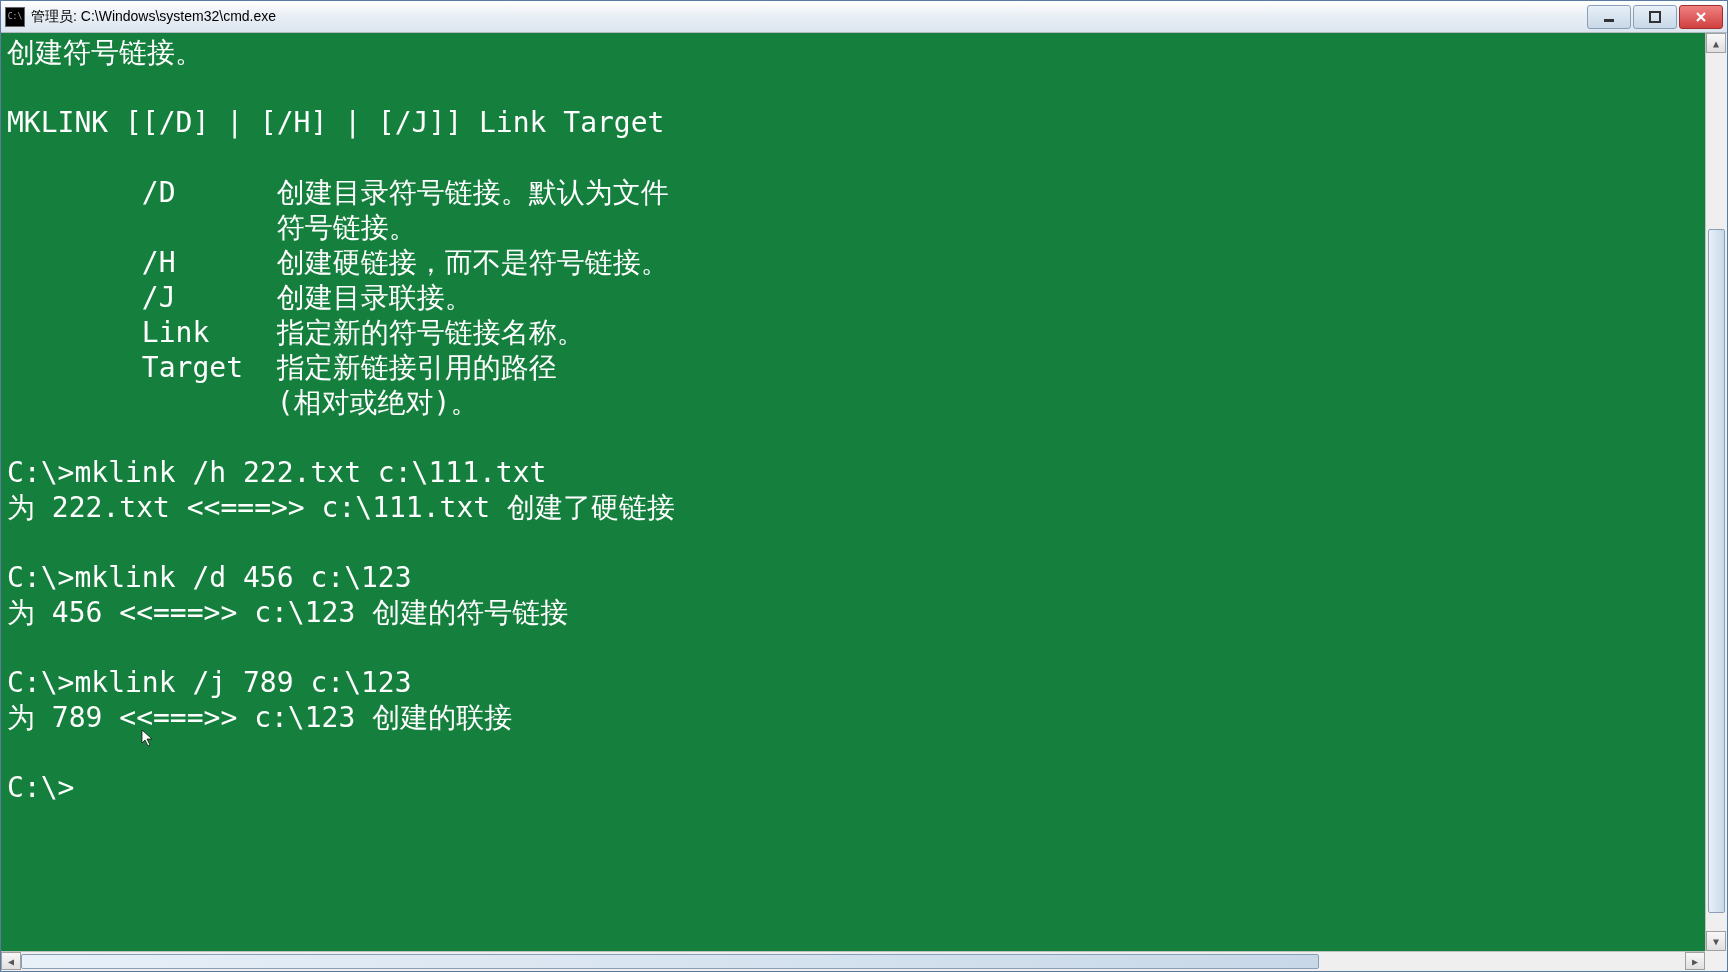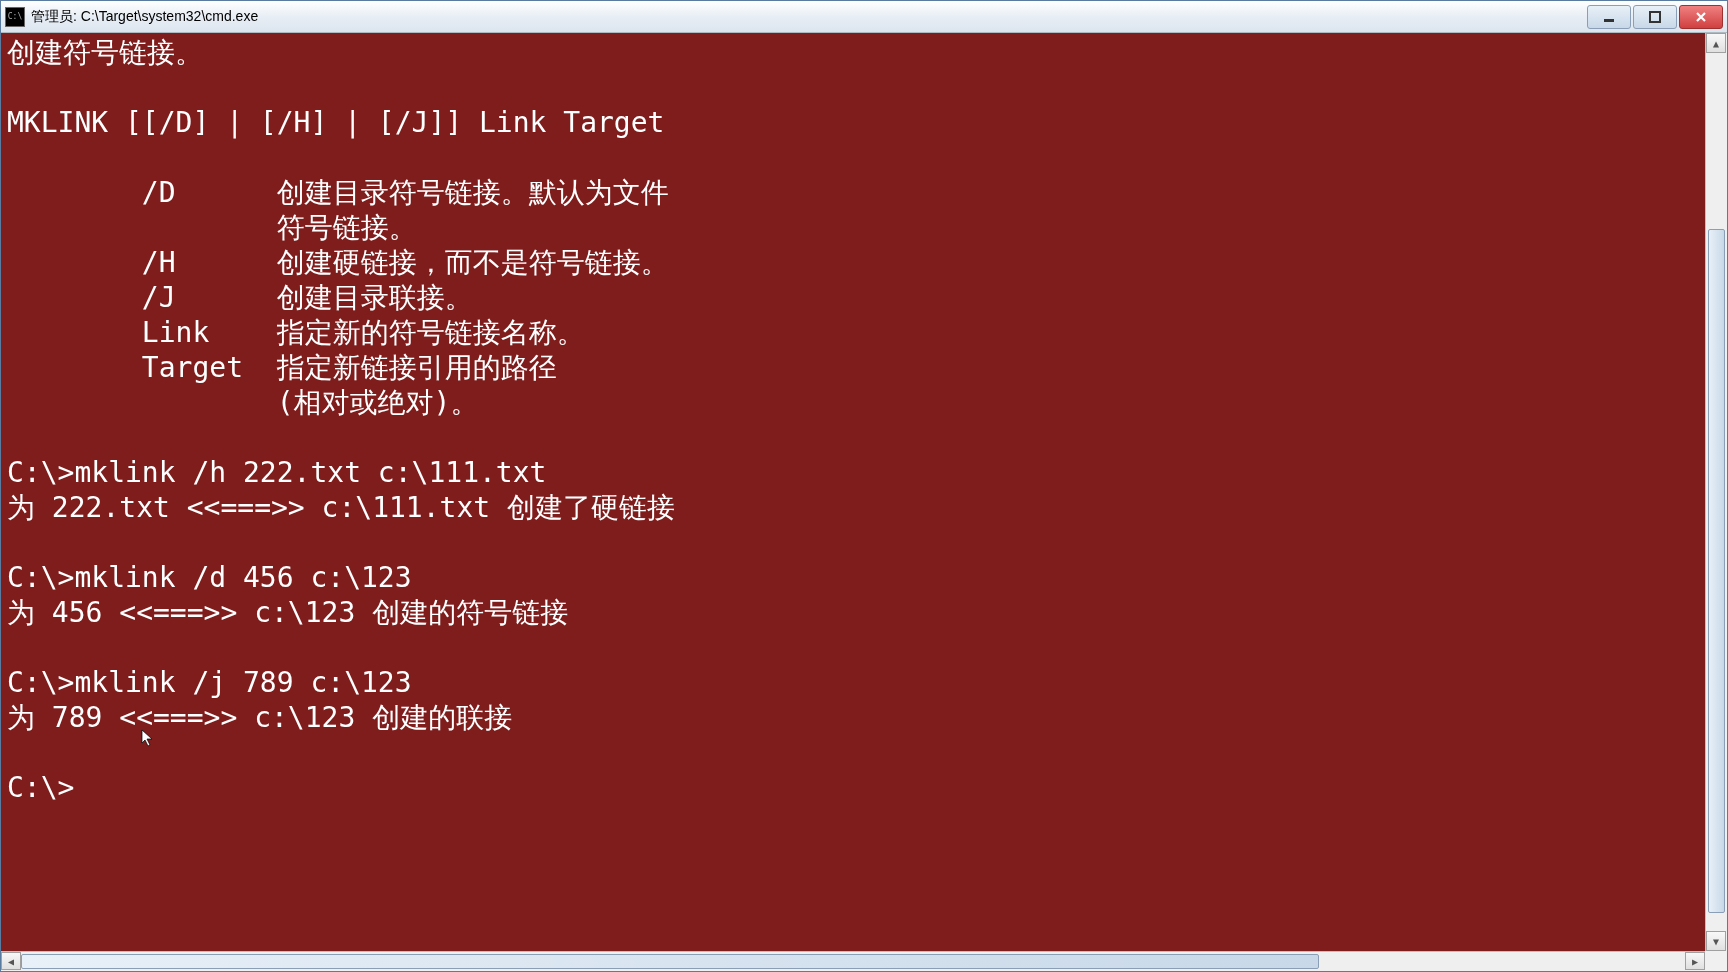--- a/index.html
+++ b/index.html
@@ -85,21 +85,21 @@
       color: #fff;
     }
     
     .win-btn svg {
       width: 14px;
       height: 14px;
     }
     
     .terminal-area {
       flex: 1;
-      background: #7f1d1d;
+      background: #15803d;
       position: relative;
       overflow: hidden;
     }
     
     .terminal-content {
       position: absolute;
       top: 0;
       left: 2px;
       right: 24px;
       bottom: 20px;
@@ -189,21 +189,21 @@
   </style>
 </head>
 <body>
 
 <div class="window">
 
   <div class="titlebar">
     <div class="titlebar-icon">
       <span style="font-size:8px;color:#aaa;">C:\</span>
     </div>
-    <div class="titlebar-text">管理员: C:\Target\system32\cmd.exe</div>
+    <div class="titlebar-text">管理员: C:\Windows\system32\cmd.exe</div>
     <div class="window-controls">
       <div class="win-btn minimize">
         <svg viewBox="0 0 14 14">
             <rect x="2" y="9" width="10" height="3" fill="#333"></rect>
           </svg>
       </div>
       <div class="win-btn maximize">
         <svg viewBox="0 0 14 14">
             <rect x="2" y="2" width="10" height="10" fill="none" stroke="#333" stroke-width="2"></rect>
           </svg>

